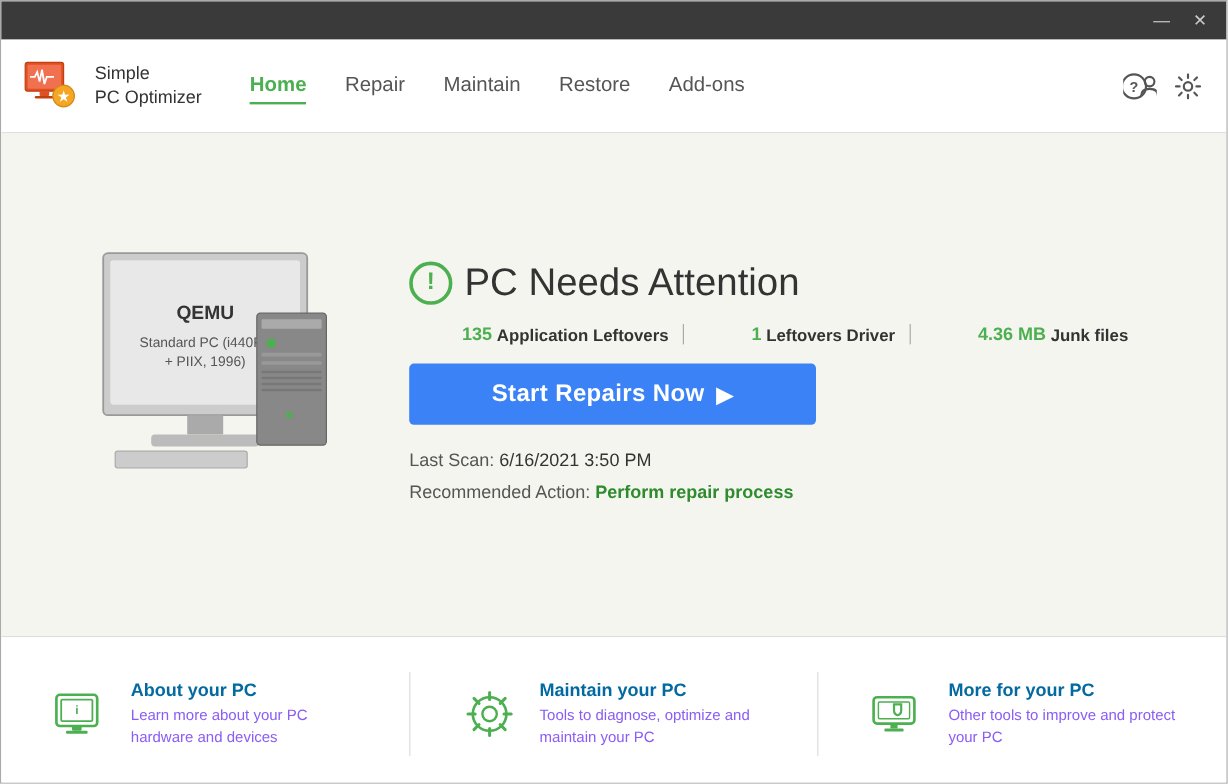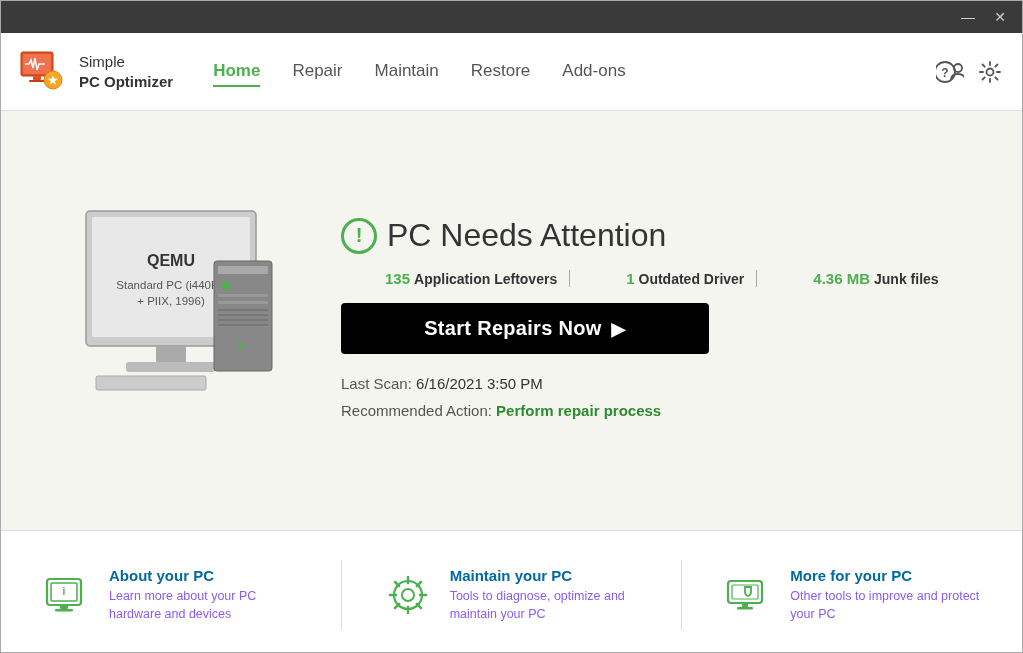--- a/index.html
+++ b/index.html
@@ -59,21 +59,21 @@
       height: 52px;
       position: relative;
     }
     .logo-text {
       font-size: 15px;
       color: #333;
       line-height: 1.3;
       font-weight: 400;
     }
     .logo-text strong {
-      font-weight: 700;
+      font-weight: 400;
     }
 
     
     .nav {
       display: flex;
       gap: 32px;
       align-items: flex-start;
     }
     .nav-item {
       font-size: 17px;
@@ -179,26 +179,26 @@
     .stat-item:last-child { border-right: none; }
     .stat-num {
       color: #4caf50;
       font-weight: 700;
       font-size: 15px;
       margin-left: 44px;
     }
     .stat-label { color: #333; font-weight: 600; }
 
     .repair-btn {
-      background: #000000;
+      background: #3b82f6;
       color: #fff;
       border: none;
       border-radius: 4px;
       padding: 14px 0;
-      width: 368px;
+      width: 339px;
       font-size: 20px;
       font-weight: 600;
       cursor: pointer;
       display: flex;
       align-items: center;
       justify-content: center;
       gap: 10px;
       letter-spacing: 0.3px;
     }
     .repair-btn-arrow {
@@ -365,21 +365,21 @@
       <span>PC Needs Attention</span>
     </div>
 
     <div class="stats-row">
       <div class="stat-item">
         <span class="stat-num">135</span>
         <span class="stat-label">Application Leftovers</span>
       </div>
       <div class="stat-item">
         <span class="stat-num">1</span>
-        <span class="stat-label">Outdated Driver</span>
+        <span class="stat-label">Leftovers Driver</span>
       </div>
       <div class="stat-item">
         <span class="stat-num">4.36 MB</span>
         <span class="stat-label">Junk files</span>
       </div>
     </div>
 
     <button class="repair-btn">
       <span>Start Repairs Now</span>
       <span class="repair-btn-arrow">▶</span>

